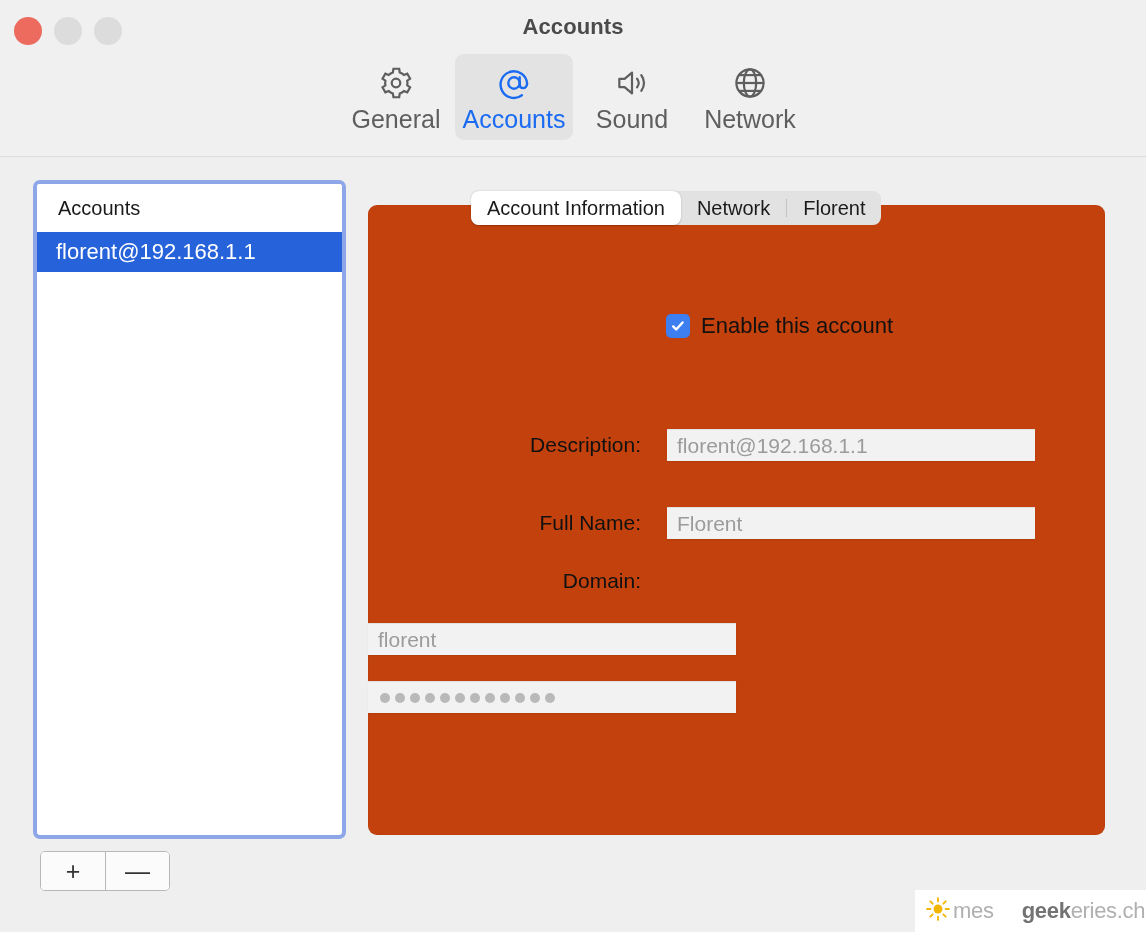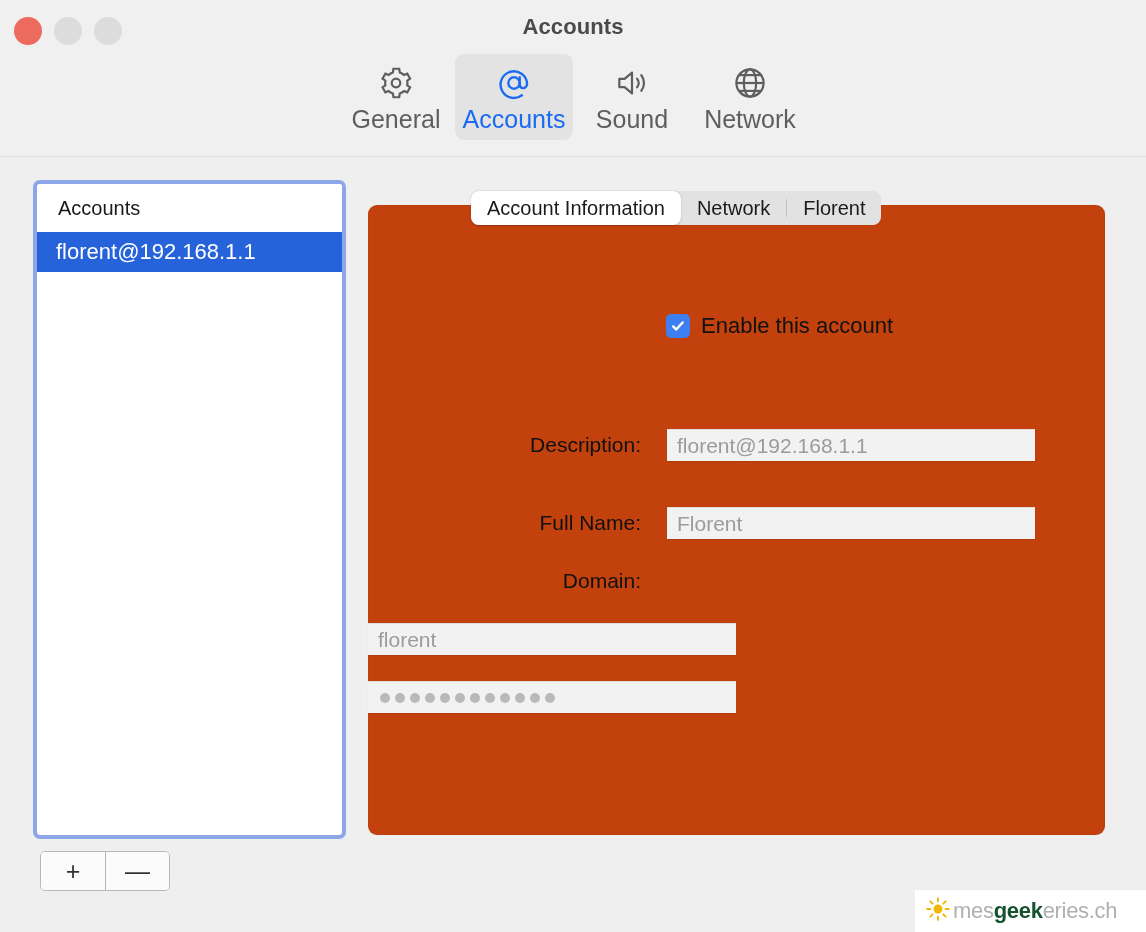--- a/index.html
+++ b/index.html
@@ -276,21 +276,21 @@
     display: flex;
     align-items: center;
     padding-left: 10px;
     gap: 2px;
   }
   .wm-text {
     font-size: 22px;
     letter-spacing: -0.3px;
     color: #b0b0b0;
   }
-  .wm-text b { color: #14532d; }
+  .wm-text b { color: #737373; margin-left: 28px; }
 </style>
 </head>
 <body>
 
 <div class="window">
 
   <div class="titlebar">
 
     <div class="traffic-lights">
       <div class="tl tl-close"></div>

